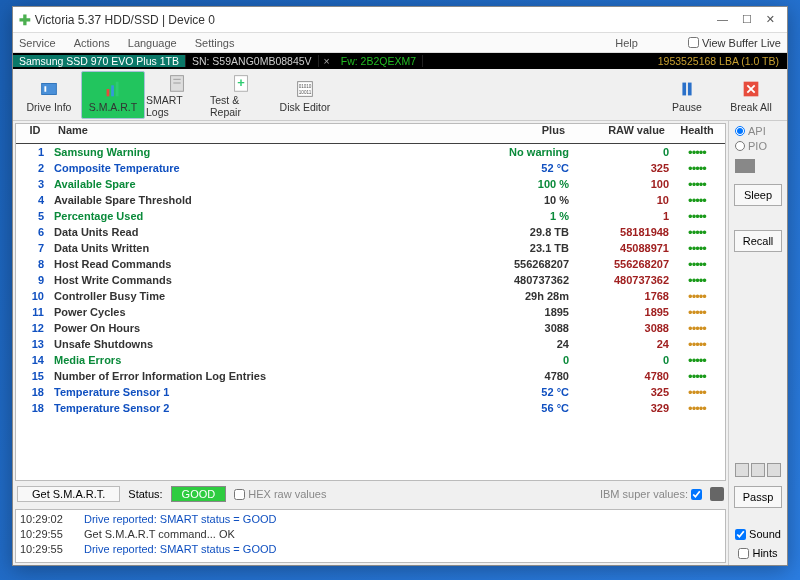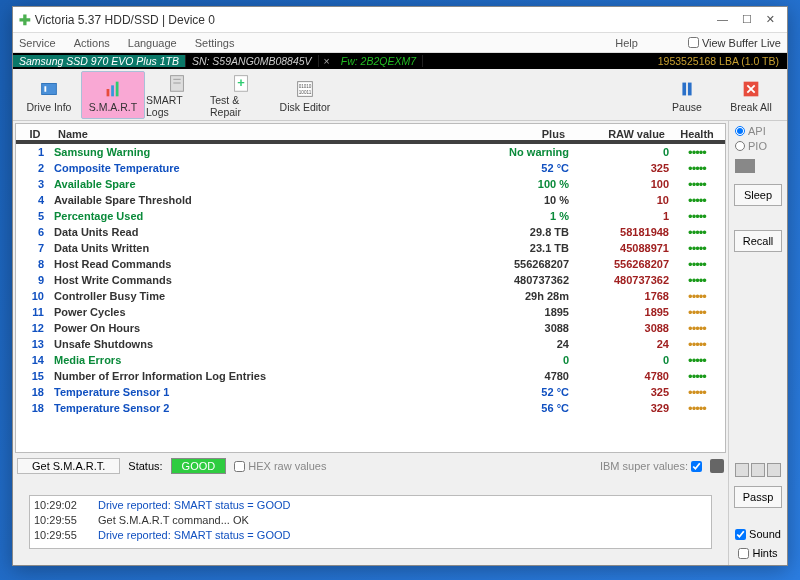--- a/index.html
+++ b/index.html
@@ -9,35 +9,35 @@
 .titlebar .plus { color:#4caf50; font-weight:bold; font-size:14px; margin-right:4px; }
 .titlebar .title { flex:1; color:#333; }
 .winbtns { display:flex; gap:14px; color:#555; font-size:11px; padding-right:6px;}
 .winbtns span { cursor:pointer; }
 .menubar { height:20px; background:#fafafa; display:flex; align-items:center; padding:0 6px; font-size:11px; color:#555; border-bottom:1px solid #ddd; }
 .menubar .m { margin-right:18px; cursor:pointer; }
 .menubar .spacer { flex:1; }
 .vbl { display:flex; align-items:center; gap:3px; color:#333; font-size:11px;padding-left:32px; }
 .vbl input { width:11px; height:11px; }
 .devbar { height:16px; background:#000; display:flex; align-items:center; font-size:10.5px; color:#0f0; }
-.devbar .seg { padding:0 6px; border-right:1px solid #222; white-space:nowrap;font-style:italic; }
+.devbar .seg { padding:0 6px; border-right:1px solid #222; white-space:nowrap; }
 .devbar .teal { background:#0a7868; color:#fff; }
 .devbar .sn { color:#ccc; }
 .devbar .x { color:#aaa; padding:0 5px; }
 .devbar .fw { color:#2b2; }
 .devbar .sz { margin-left:auto; color:#c8a030; padding-right:8px; }
 .toolbar { height:52px; background:#f0f0f0; border-bottom:1px solid #ccc; display:flex; align-items:center; padding:2px 4px; }
 .tbtn { display:flex; flex-direction:column; align-items:center; width:64px; height:48px; justify-content:center; font-size:10.5px; color:#333; cursor:pointer; border:1px solid transparent; border-radius:2px; }
-.tbtn.active { background:#f9a8d4; border-color:#a8c0d8; }
+.tbtn.active { background:#22c55e; border-color:#a8c0d8; }
 .tbtn .ic { height:24px; display:flex; align-items:center; justify-content:center; }
 .tbtn svg { width:26px; height:22px; }
 .body { flex:1; display:flex; overflow:hidden; }
 .main { flex:1; display:flex; flex-direction:column; background:#f0f0f0; border-right:1px solid #ccc; }
 .tablewrap { flex:1; background:#fff; margin:2px 2px 0 2px; border:1px solid #bbb; overflow:hidden; display:flex; flex-direction:column; }
-.thead { display:flex; background:#fdfdfd; border-bottom:4px solid #404040; font-size:11px; font-weight:bold; color:#333; height:20px; align-items:flex-end; }
+.thead { display:flex; background:#fdfdfd; border-bottom:1px solid #404040; font-size:11px; font-weight:bold; color:#333; height:20px; align-items:flex-start; }
 .thead div { padding:0 4px; }
 .c-id { width:38px; text-align:center; }
 .c-name { flex:1; }
 .c-val { width:92px; text-align:right; }
 .c-raw { width:100px; text-align:right; }
 .c-health { width:56px; text-align:center; }
 .tbody { flex:1; overflow:auto; font-size:11px; }
 .row { display:flex; height:16px; align-items:center; }
 .row .c-id { color:#1050c0; font-weight:bold; text-align:right; padding-right:10px; }
 .row .c-name { font-weight:bold; color:#333; }
@@ -49,21 +49,21 @@
 .row .c-raw { font-weight:bold; color:#a02020; }
 .row .c-raw.green { color:#0a8a3a; }
 .dots { letter-spacing:-1px; font-size:13px; }
 .dots.g { color:#1a9a1a; }
 .dots.o { color:#d09020; }
 .statusbar { height:22px; display:flex; align-items:center; font-size:11px; padding:13px 4px; gap:8px; background:#f0f0f0; }
 .sbtn { background:#f8f8f8; border:1px solid #bbb; padding:1px 14px; font-size:11px; cursor:pointer; }
 .good { background:#2ecc40; color:#fff; padding:1px 10px; font-size:11px; border:1px solid #888; }
 .chk { display:flex; align-items:center; gap:3px; color:#888; }
 .chk input { width:11px; height:11px; }
-.logarea { height:54px; background:#fff; border:1px solid #bbb; margin:16px; font-size:11px; padding:2px 4px; overflow:auto; }
+.logarea { height:54px; background:#fff; border:1px solid #bbb; margin:2px; font-size:11px; padding:2px 4px; overflow:auto; }
 .logarea .l { display:flex; gap:10px; line-height:15px; }
 .logarea .t { color:#333; width:54px; }
 .logarea .msg { color:#333; }
 .logarea .msg.blue { color:#1050c0; }
 .sidebar { width:58px; background:#f0f0f0; display:flex; flex-direction:column; align-items:center; padding:4px 2px; gap:3px; font-size:11px; }
 .sidebar .opt { display:flex; align-items:center; gap:3px; color:#888; width:100%; padding-left:4px; }
 .sidebar .opt input { width:10px; height:10px; }
 .sidebar .sqr { width:20px; height:14px; background:#888; margin:4px 0 8px 4px; align-self:flex-start; }
 .sidebar button { width:48px; height:22px; font-size:11px; background:#f8f8f8; border:1px solid #aaa; cursor:pointer; }
 .sidebar .gap { flex:1; }

